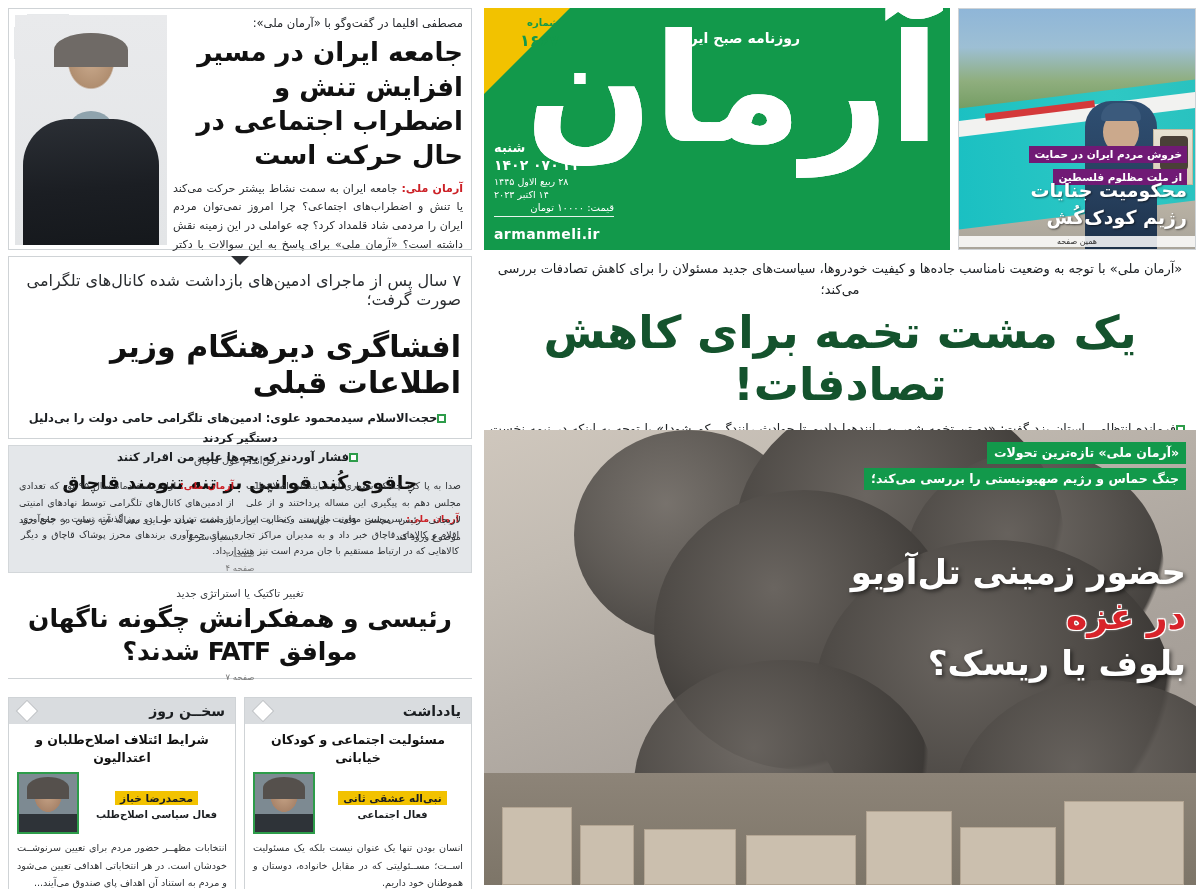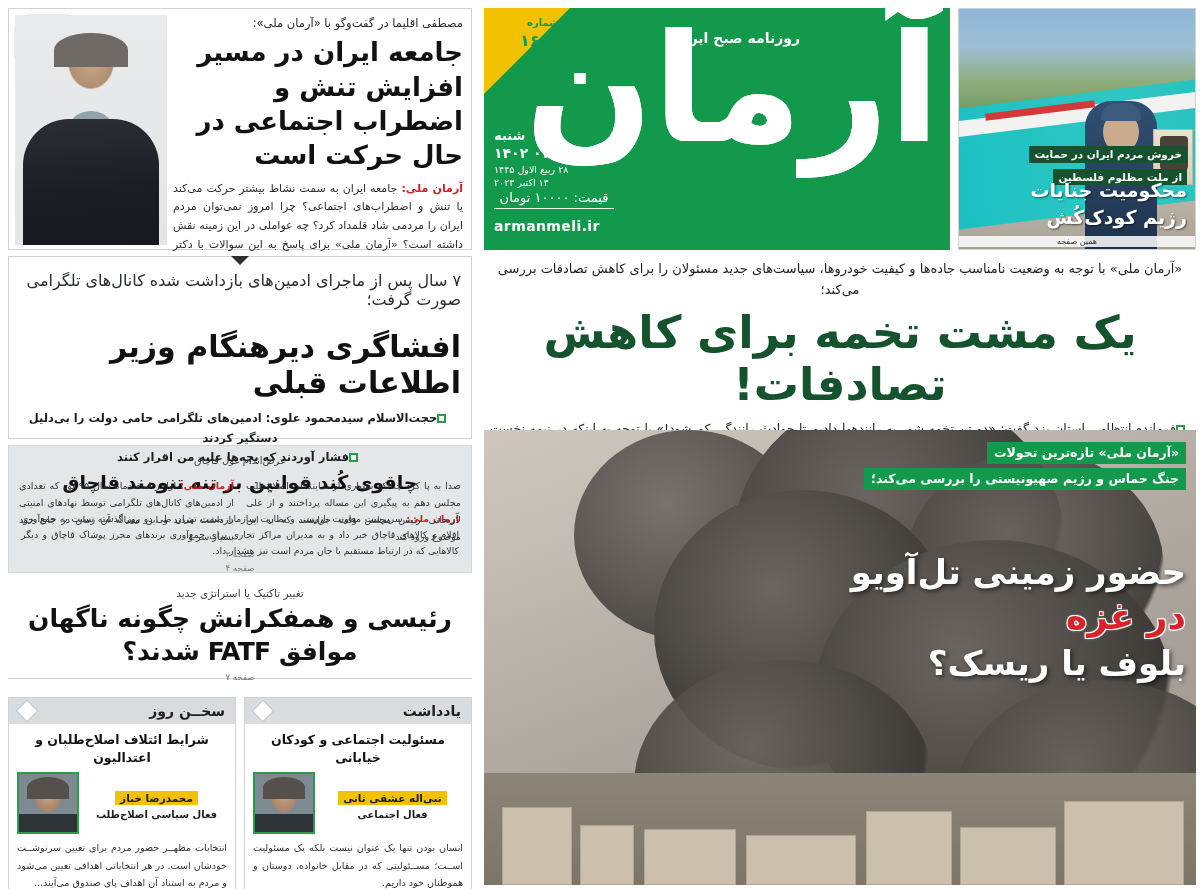--- a/index.html
+++ b/index.html
@@ -166,27 +166,27 @@
     position:absolute; right:150px; top:22px;
     color:#fff; font-size:14px; font-weight:700; letter-spacing:-.3px;
   }
   .mh-logo {
     position:absolute; right:10px; top:6px; width:430px; height:200px;
     color:#fff; font-size:150px; font-weight:700; line-height:1;
     text-align:center; white-space:nowrap; direction:rtl;
     text-shadow: 0 0 0 #fff;
   }
   .mh-date {
-    position:absolute; left:10px; bottom:16px; width:120px; text-align:left;
+    position:absolute; left:10px; bottom:8px; width:120px; text-align:left;
     color:#fff; direction:rtl;
   }
   .mh-day { font-size:13px; font-weight:700; margin-bottom:2px; text-align:left;}
   .mh-d1  { font-size:14px; font-weight:700; margin-bottom:3px; text-align:left;}
   .mh-d2, .mh-d3 { font-size:9.5px; margin-bottom:2px; text-align:left;}
-  .mh-price { font-size:13px; margin-bottom:3px; text-align:center;}
+  .mh-price { font-size:10px; margin-bottom:3px; text-align:right;}
   .mh-site {
     font-size:14px; font-weight:700; letter-spacing:.4px; color:#fff;
     border-top:1px solid rgba(255,255,255,.9); padding-top:9px; text-align:left;
     direction:ltr;
   }
 
   
   .center-lead {
     position:absolute; left:484px; top:258px; width:712px;
     text-align:center; padding: 0 6px;
@@ -238,21 +238,21 @@
   }
   .pal-poster {
     position:absolute; right:2px; top:120px; width:40px; height:56px;
     background:linear-gradient(#e8e2d4,#d9cfb9); border:1px solid #c3b89f;
   }
   .pal-poster .p1{position:absolute;left:6px;top:6px;width:28px;height:34px;background:#4a4038;border-radius:4px;}
   .pal-kicker {
     position:absolute; right:8px; top:134px; text-align:right; direction:rtl;
   }
   .pal-kicker span {
-    display:inline-block; background:#14532d; color:#fff;
+    display:inline-block; background:#701a75; color:#fff;
     font-size:10.5px; font-weight:700; padding:1px 5px; margin-bottom:3px;
     line-height:1.4;
   }
   .pal-headline {
     position:absolute; right:8px; left:8px; top:168px; text-align:right;
     color:#fff; font-size:19px; font-weight:700; line-height:1.4;
     letter-spacing:-.5px;
     text-shadow: 1px 1px 2px rgba(0,0,0,.55);
   }
   .pal-foot {

